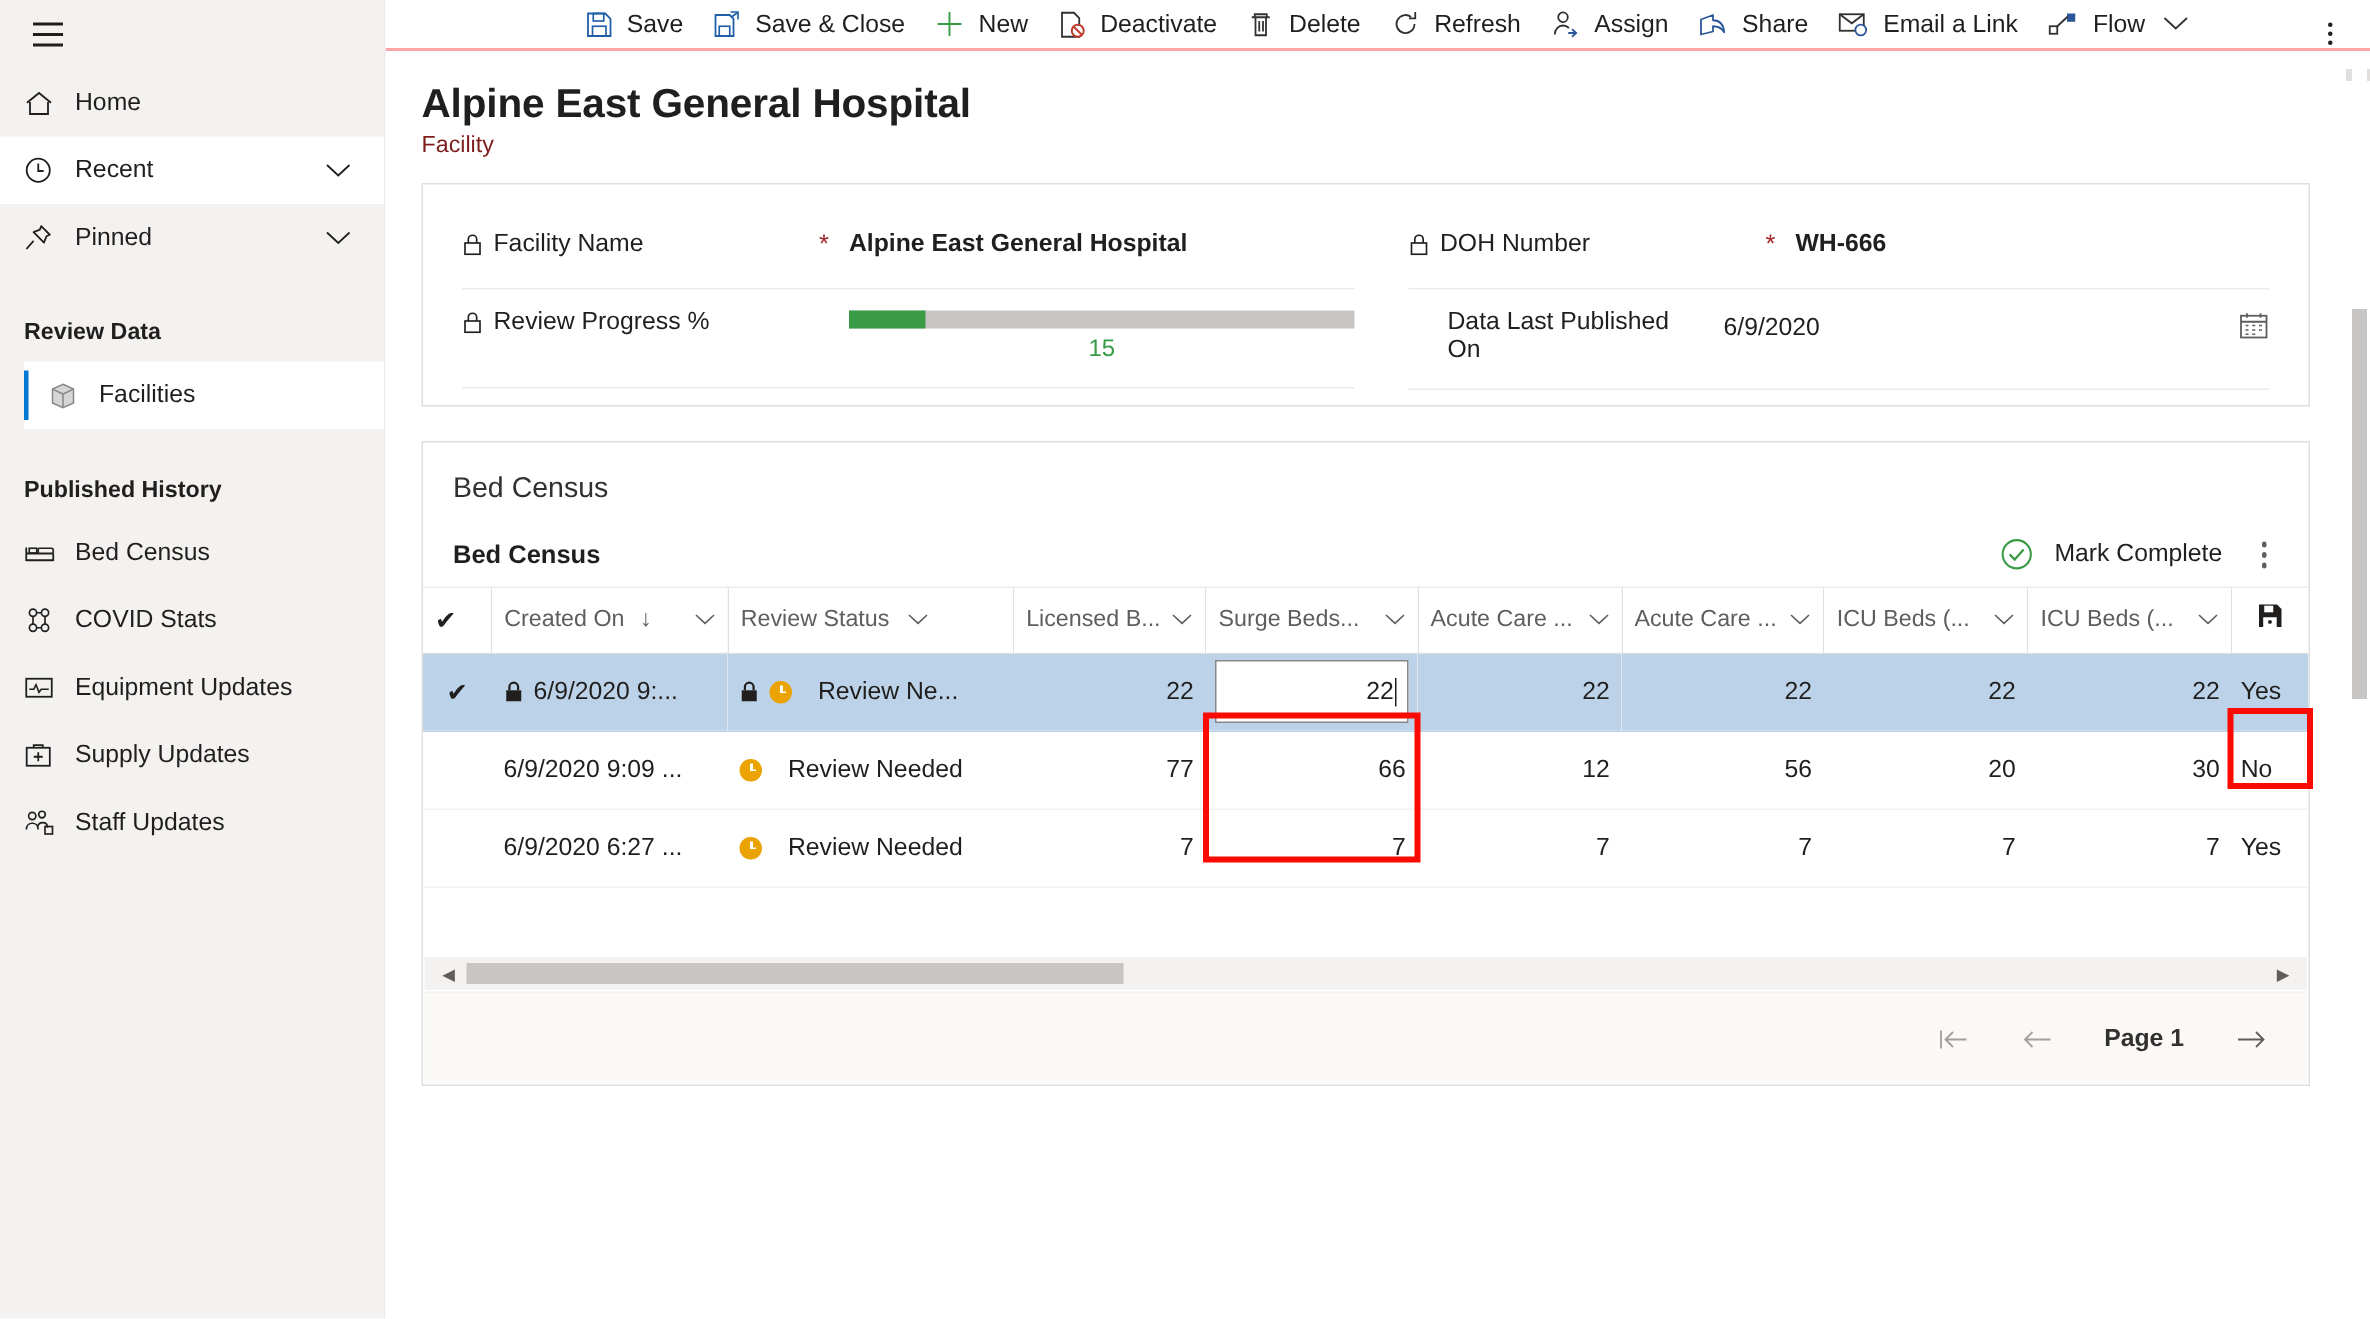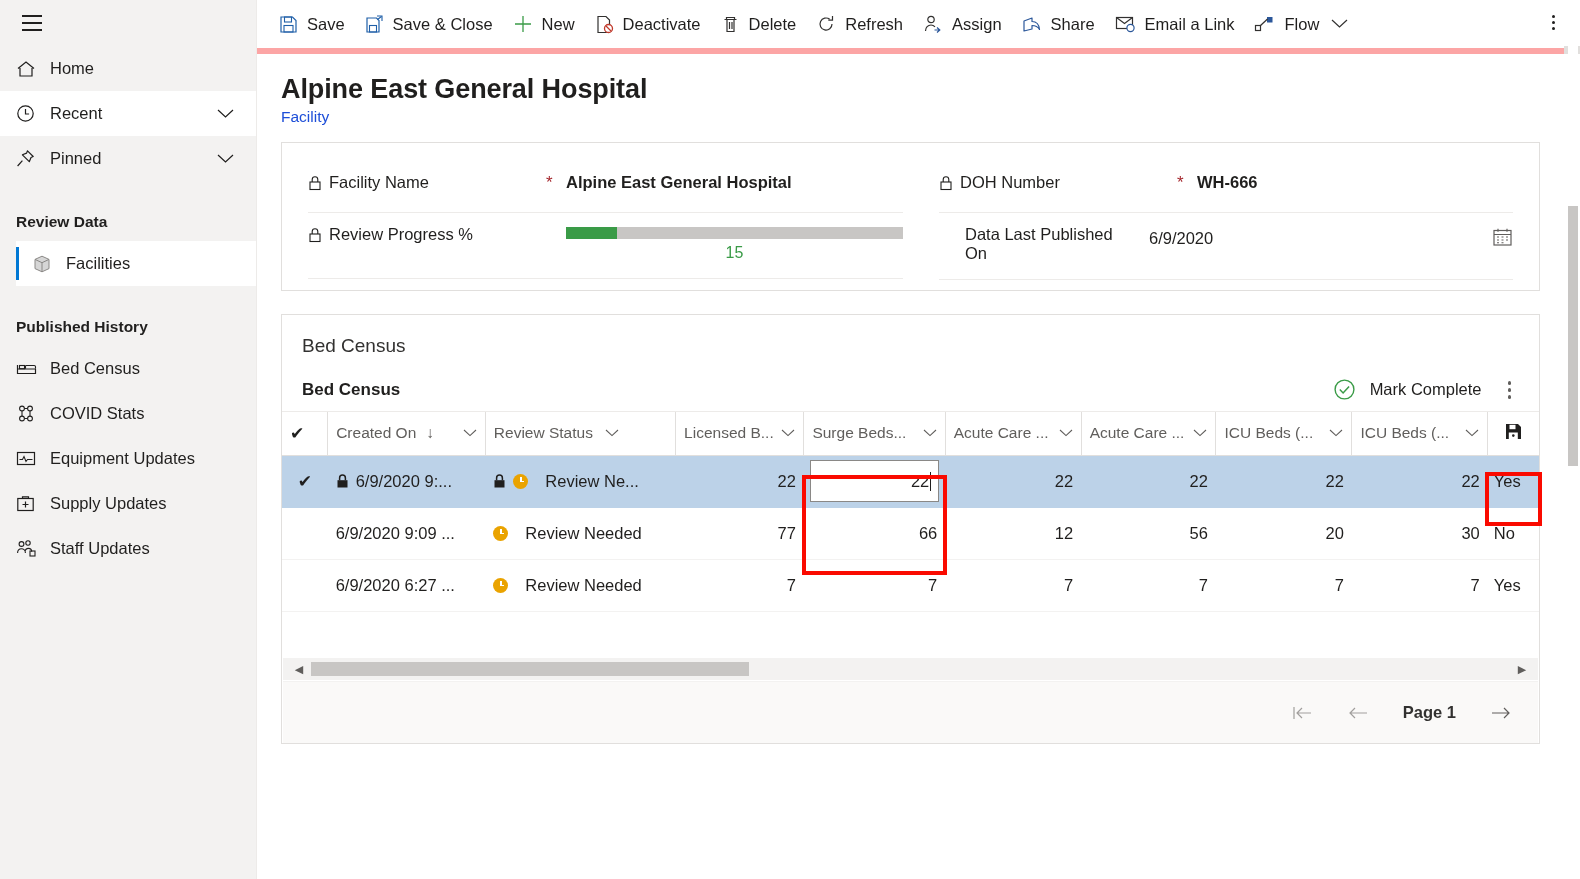--- a/index.html
+++ b/index.html
@@ -81,26 +81,27 @@
   .main {
     flex: 1 1 auto;
     height: 879px;
     position: relative;
     background: #fff;
     overflow: hidden;
   }
 
   
   .cmdbar {
-    height: 54px;
+    height: 34px;
     display: flex; align-items: center;
-    border-bottom: 6px solid #fca5a5;
+    border-bottom: 2px solid #fca5a5;
     padding-left: 12px;
     background: #fff;
     position: relative;
+    justify-content: center;
   }
   .cmd {
     display: flex; align-items: center;
     height: 45px;
     padding: 0 10px;
     font-size: 16.5px;
     color: #201f1e;
     cursor: pointer;
     white-space: nowrap;
   }
@@ -114,21 +115,21 @@
   .dots-v { display: flex; flex-direction: column; gap: 3px; }
   .dots-v i { width: 3px; height: 3px; background: #201f1e; border-radius: 50%; display: block; }
   .dots-h { display: flex; flex-direction: column; gap: 3.5px; }
   .dots-h i { width: 3.5px; height: 3.5px; background: #605e5c; border-radius: 50%; display: block; }
 
   
   .page-head { padding: 20px 0 0 24px; }
   .page-title {
     font-size: 27px; font-weight: bold; color: #201f1e; letter-spacing: -0.1px;
   }
-  .page-sub { font-size: 15.5px; color: #1d4ed8; margin-top: 3px; }
+  .page-sub { font-size: 15.5px; color: #7f1d1d; margin-top: 3px; }
 
   .tabs { display: flex; margin: 16px 0 0 22px; }
   .tab {
     font-size: 18.5px;
     color: #201f1e;
     padding: 4px 12px 9px 12px;
     cursor: pointer;
     position: relative;
   }
   .tab.active { font-weight: bold; }

